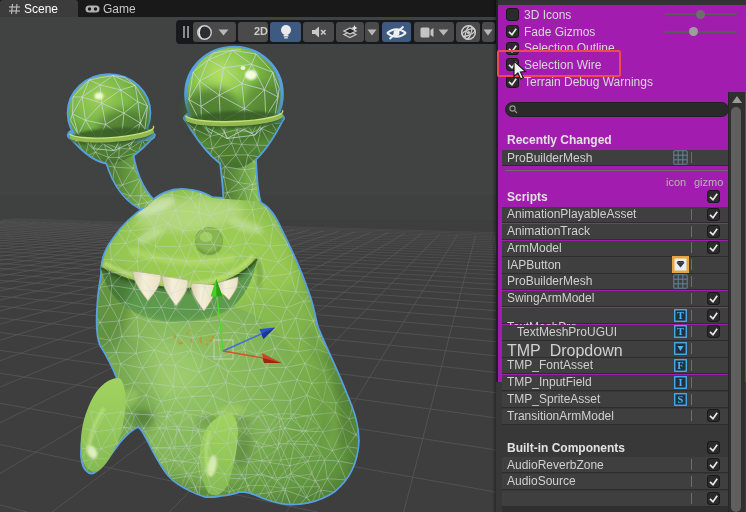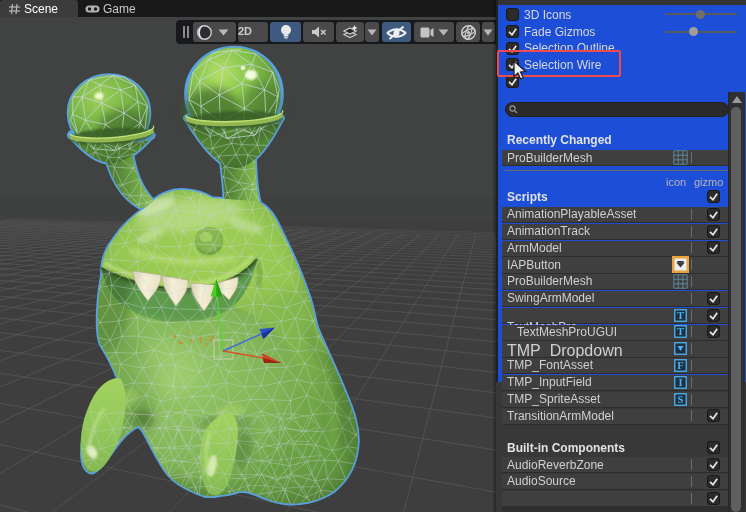--- a/index.html
+++ b/index.html
@@ -340,21 +340,21 @@
 <div style="position:absolute;left:187px;top:26px;width:2px;height:12px;background:#8a8a8a"></div>
 <div style="position:absolute;left:193px;top:22px;width:43px;height:20px;background:#4a4a4a;border-radius:3px"></div>
 <svg style="position:absolute;left:196px;top:24px" width="17" height="17">
       <circle cx="8.5" cy="8.5" r="6.8" fill="#2a2d31" stroke="#cfcfcf" stroke-width="1.4"></circle>
       <path d="M6.5 2.2 A6.8 6.8 0 0 0 6.5 14.8 A8.8 8.8 0 0 1 6.5 2.2 Z" fill="#e8e8e8"></path>
     </svg>
 <svg style="position:absolute;left:218px;top:29px" width="11" height="7">
       <polygon points="0.5,0.5 10.5,0.5 5.5,6.5" fill="#b8b8b8"></polygon>
     </svg>
 <div style="position:absolute;left:238px;top:22px;width:30px;height:20px;background:#4a4a4a;border-radius:3px"></div>
-<div style="position:absolute;left:238px;top:25px;width:30px;text-align:left;font-family:'Liberation Sans',sans-serif;font-size:11px;font-weight:bold;color:#cccccc">2D</div>
+<div style="position:absolute;left:238px;top:25px;width:30px;text-align:right;font-family:'Liberation Sans',sans-serif;font-size:11px;font-weight:bold;color:#cccccc">2D</div>
 <div style="position:absolute;left:270px;top:22px;width:31px;height:20px;background:#3e5a80;border-radius:3px"></div>
 <svg style="position:absolute;left:279px;top:24px" width="14" height="16">
       <circle cx="7" cy="6" r="5" fill="#e9e9e9"></circle>
       <rect x="4.6" y="10.5" width="4.8" height="2" fill="#e9e9e9"></rect>
       <rect x="5.2" y="13" width="3.6" height="1.6" fill="#c9c9c9"></rect>
     </svg>
 <div style="position:absolute;left:303px;top:22px;width:31px;height:20px;background:#4a4a4a;border-radius:3px"></div>
 <svg style="position:absolute;left:311px;top:25px" width="16" height="14">
       <polygon points="1,5 4,5 8,1.5 8,12.5 4,9 1,9" fill="#c9c9c9"></polygon>
       <line x1="10" y1="5" x2="14.5" y2="9.5" stroke="#c9c9c9" stroke-width="1.6"></line>
@@ -389,21 +389,21 @@
 <svg style="position:absolute;left:460px;top:24px" width="17" height="17">
       <circle cx="8.5" cy="8.5" r="6.8" fill="none" stroke="#cccccc" stroke-width="1.5"></circle>
       <ellipse cx="8.5" cy="8.5" rx="6.8" ry="2.6" fill="none" stroke="#cccccc" stroke-width="1.2" transform="rotate(-24 8.5 8.5)"></ellipse>
       <ellipse cx="8.5" cy="8.5" rx="2.6" ry="6.8" fill="none" stroke="#cccccc" stroke-width="1.2" transform="rotate(18 8.5 8.5)"></ellipse>
       <circle cx="8.5" cy="8.5" r="1.6" fill="#cccccc"></circle>
     </svg>
 <div style="position:absolute;left:482px;top:22px;width:13px;height:20px;background:#4a4a4a;border-radius:3px"></div>
 <svg style="position:absolute;left:483px;top:29px" width="10" height="7">
       <polygon points="0.5,0.5 9.5,0.5 5,6.5" fill="#b8b8b8"></polygon>
     </svg>
-<div style="position:absolute;left:496px;top:0;width:250px;height:382px;background:#1d4ed8;border-left:2px solid #1f2124;box-sizing:border-box;font-family:'Liberation Sans',sans-serif">
+<div style="position:absolute;left:496px;top:0;width:250px;height:382px;background:#a21caf;border-left:2px solid #1f2124;box-sizing:border-box;font-family:'Liberation Sans',sans-serif">
 <svg style="position:absolute;left:8px;top:8px" width="13" height="13">
         <rect x="0.5" y="0.5" width="12" height="12" rx="2.5" fill="#2b2b2b" stroke="#191919"></rect>
       </svg>
 <div style="position:absolute;left:26px;top:7.5px;font-size:12px;color:#d8d8d8;white-space:nowrap">3D Icons</div>
 <svg style="position:absolute;left:8px;top:25px" width="13" height="13">
         <rect x="0.5" y="0.5" width="12" height="12" rx="2.5" fill="#2b2b2b" stroke="#191919"></rect>
         <path d="M3 6.8l3 3 4.2-6" fill="none" stroke="#e8e8e8" stroke-width="1.7"></path>
       </svg>
 <div style="position:absolute;left:26px;top:24.5px;font-size:12px;color:#d8d8d8;white-space:nowrap">Fade Gizmos</div>
 <svg style="position:absolute;left:8px;top:42px" width="13" height="13">
@@ -413,20 +413,21 @@
 <div style="position:absolute;left:26px;top:41.0px;font-size:12px;color:#d8d8d8;white-space:nowrap">Selection Outline</div>
 <svg style="position:absolute;left:8px;top:58px" width="13" height="13">
         <rect x="0.5" y="0.5" width="12" height="12" rx="2.5" fill="#2b2b2b" stroke="#191919"></rect>
         <path d="M3 6.8l3 3 4.2-6" fill="none" stroke="#e8e8e8" stroke-width="1.7"></path>
       </svg>
 <div style="position:absolute;left:26px;top:57.5px;font-size:12px;color:#d8d8d8;white-space:nowrap">Selection Wire</div>
 <svg style="position:absolute;left:8px;top:75px" width="13" height="13">
         <rect x="0.5" y="0.5" width="12" height="12" rx="2.5" fill="#2b2b2b" stroke="#191919"></rect>
         <path d="M3 6.8l3 3 4.2-6" fill="none" stroke="#e8e8e8" stroke-width="1.7"></path>
       </svg>
+<div style="position:absolute;left:26px;top:74.5px;font-size:12px;color:#d8d8d8;white-space:nowrap">Terrain Debug Warnings</div>
 <div style="position:absolute;left:167px;top:13.0px;width:72px;height:2px;background:#5a5a5a"></div>
       <div style="position:absolute;left:197.8px;top:9.5px;width:9px;height:9px;border-radius:50%;background:#6e6e6e"></div>
 <div style="position:absolute;left:167px;top:30.5px;width:72px;height:2px;background:#5a5a5a"></div>
       <div style="position:absolute;left:190.6px;top:27.0px;width:9px;height:9px;border-radius:50%;background:#9d9d9d"></div>
 <div style="position:absolute;left:7px;top:102px;width:222px;height:13px;background:#2a2a2a;border:1px solid #212121;border-radius:8px"></div>
 <svg style="position:absolute;left:11px;top:105px" width="9" height="9">
         <circle cx="3.5" cy="3.5" r="2.6" fill="none" stroke="#9a9a9a" stroke-width="1.1"></circle>
         <line x1="5.6" y1="5.6" x2="8" y2="8" stroke="#9a9a9a" stroke-width="1.1"></line>
       </svg>
 <div style="position:absolute;left:9px;top:133.0px;font-size:12px;font-weight:bold;color:#e2e2e2;white-space:nowrap">Recently Changed</div>

